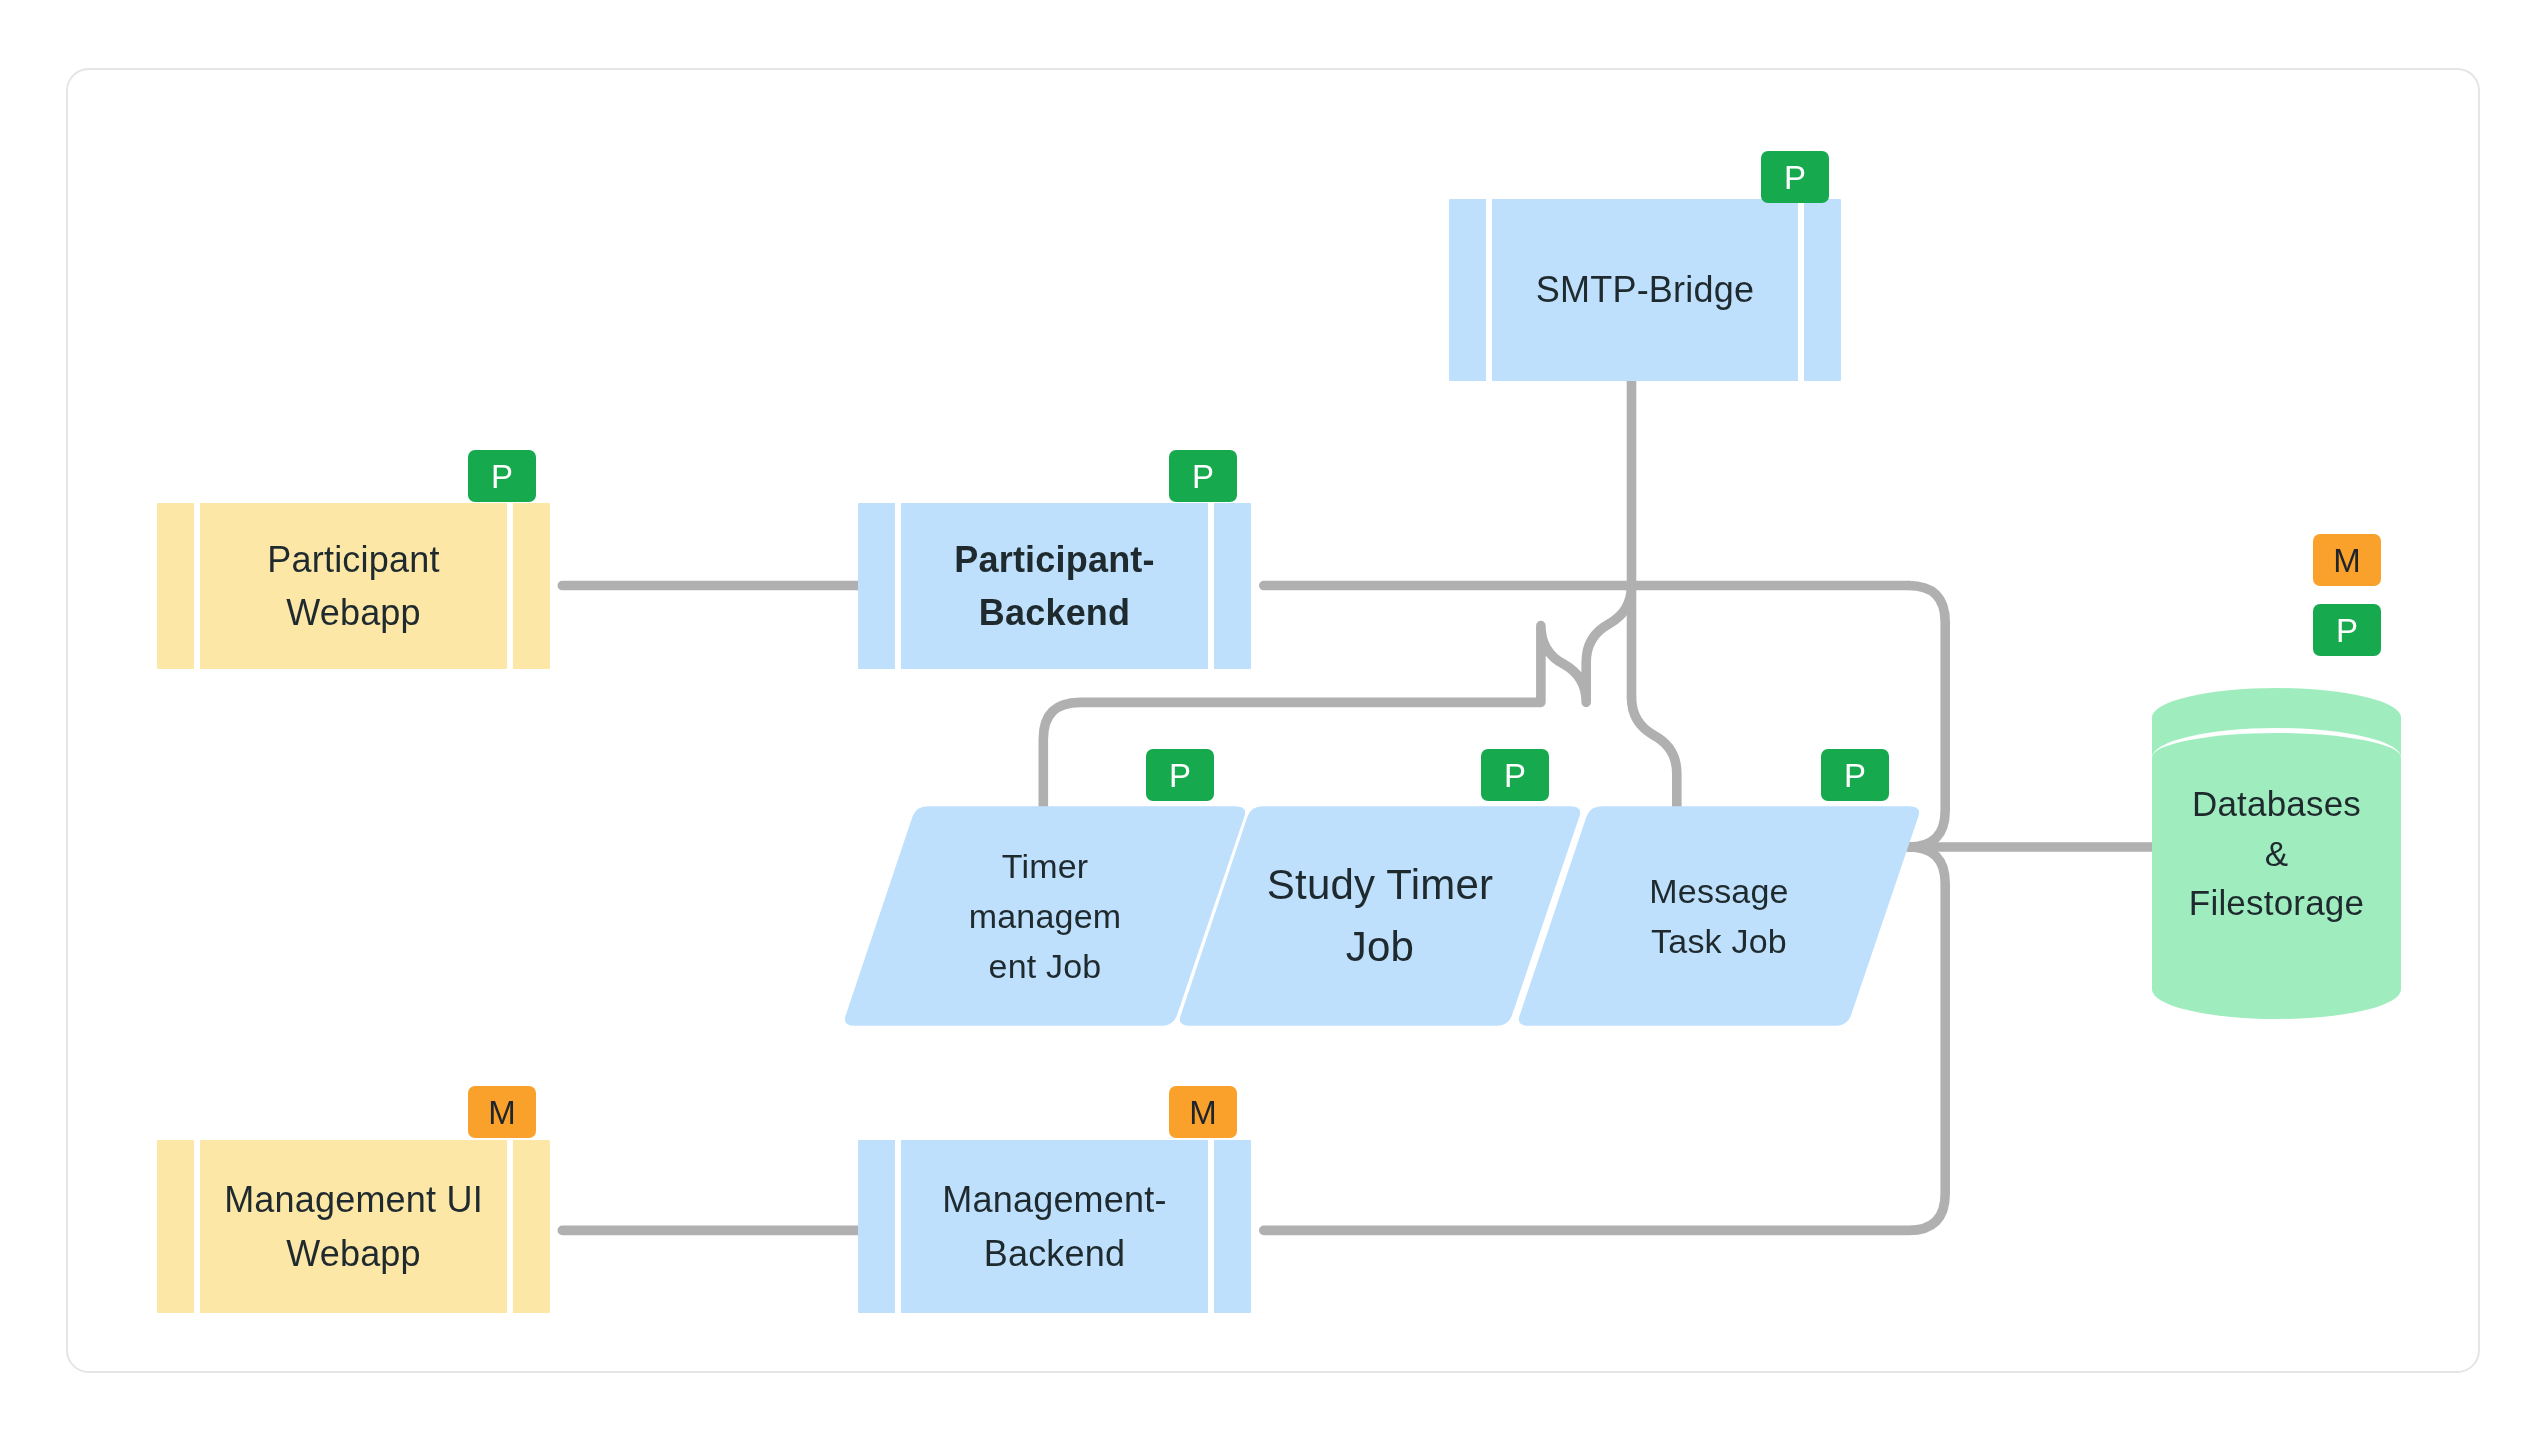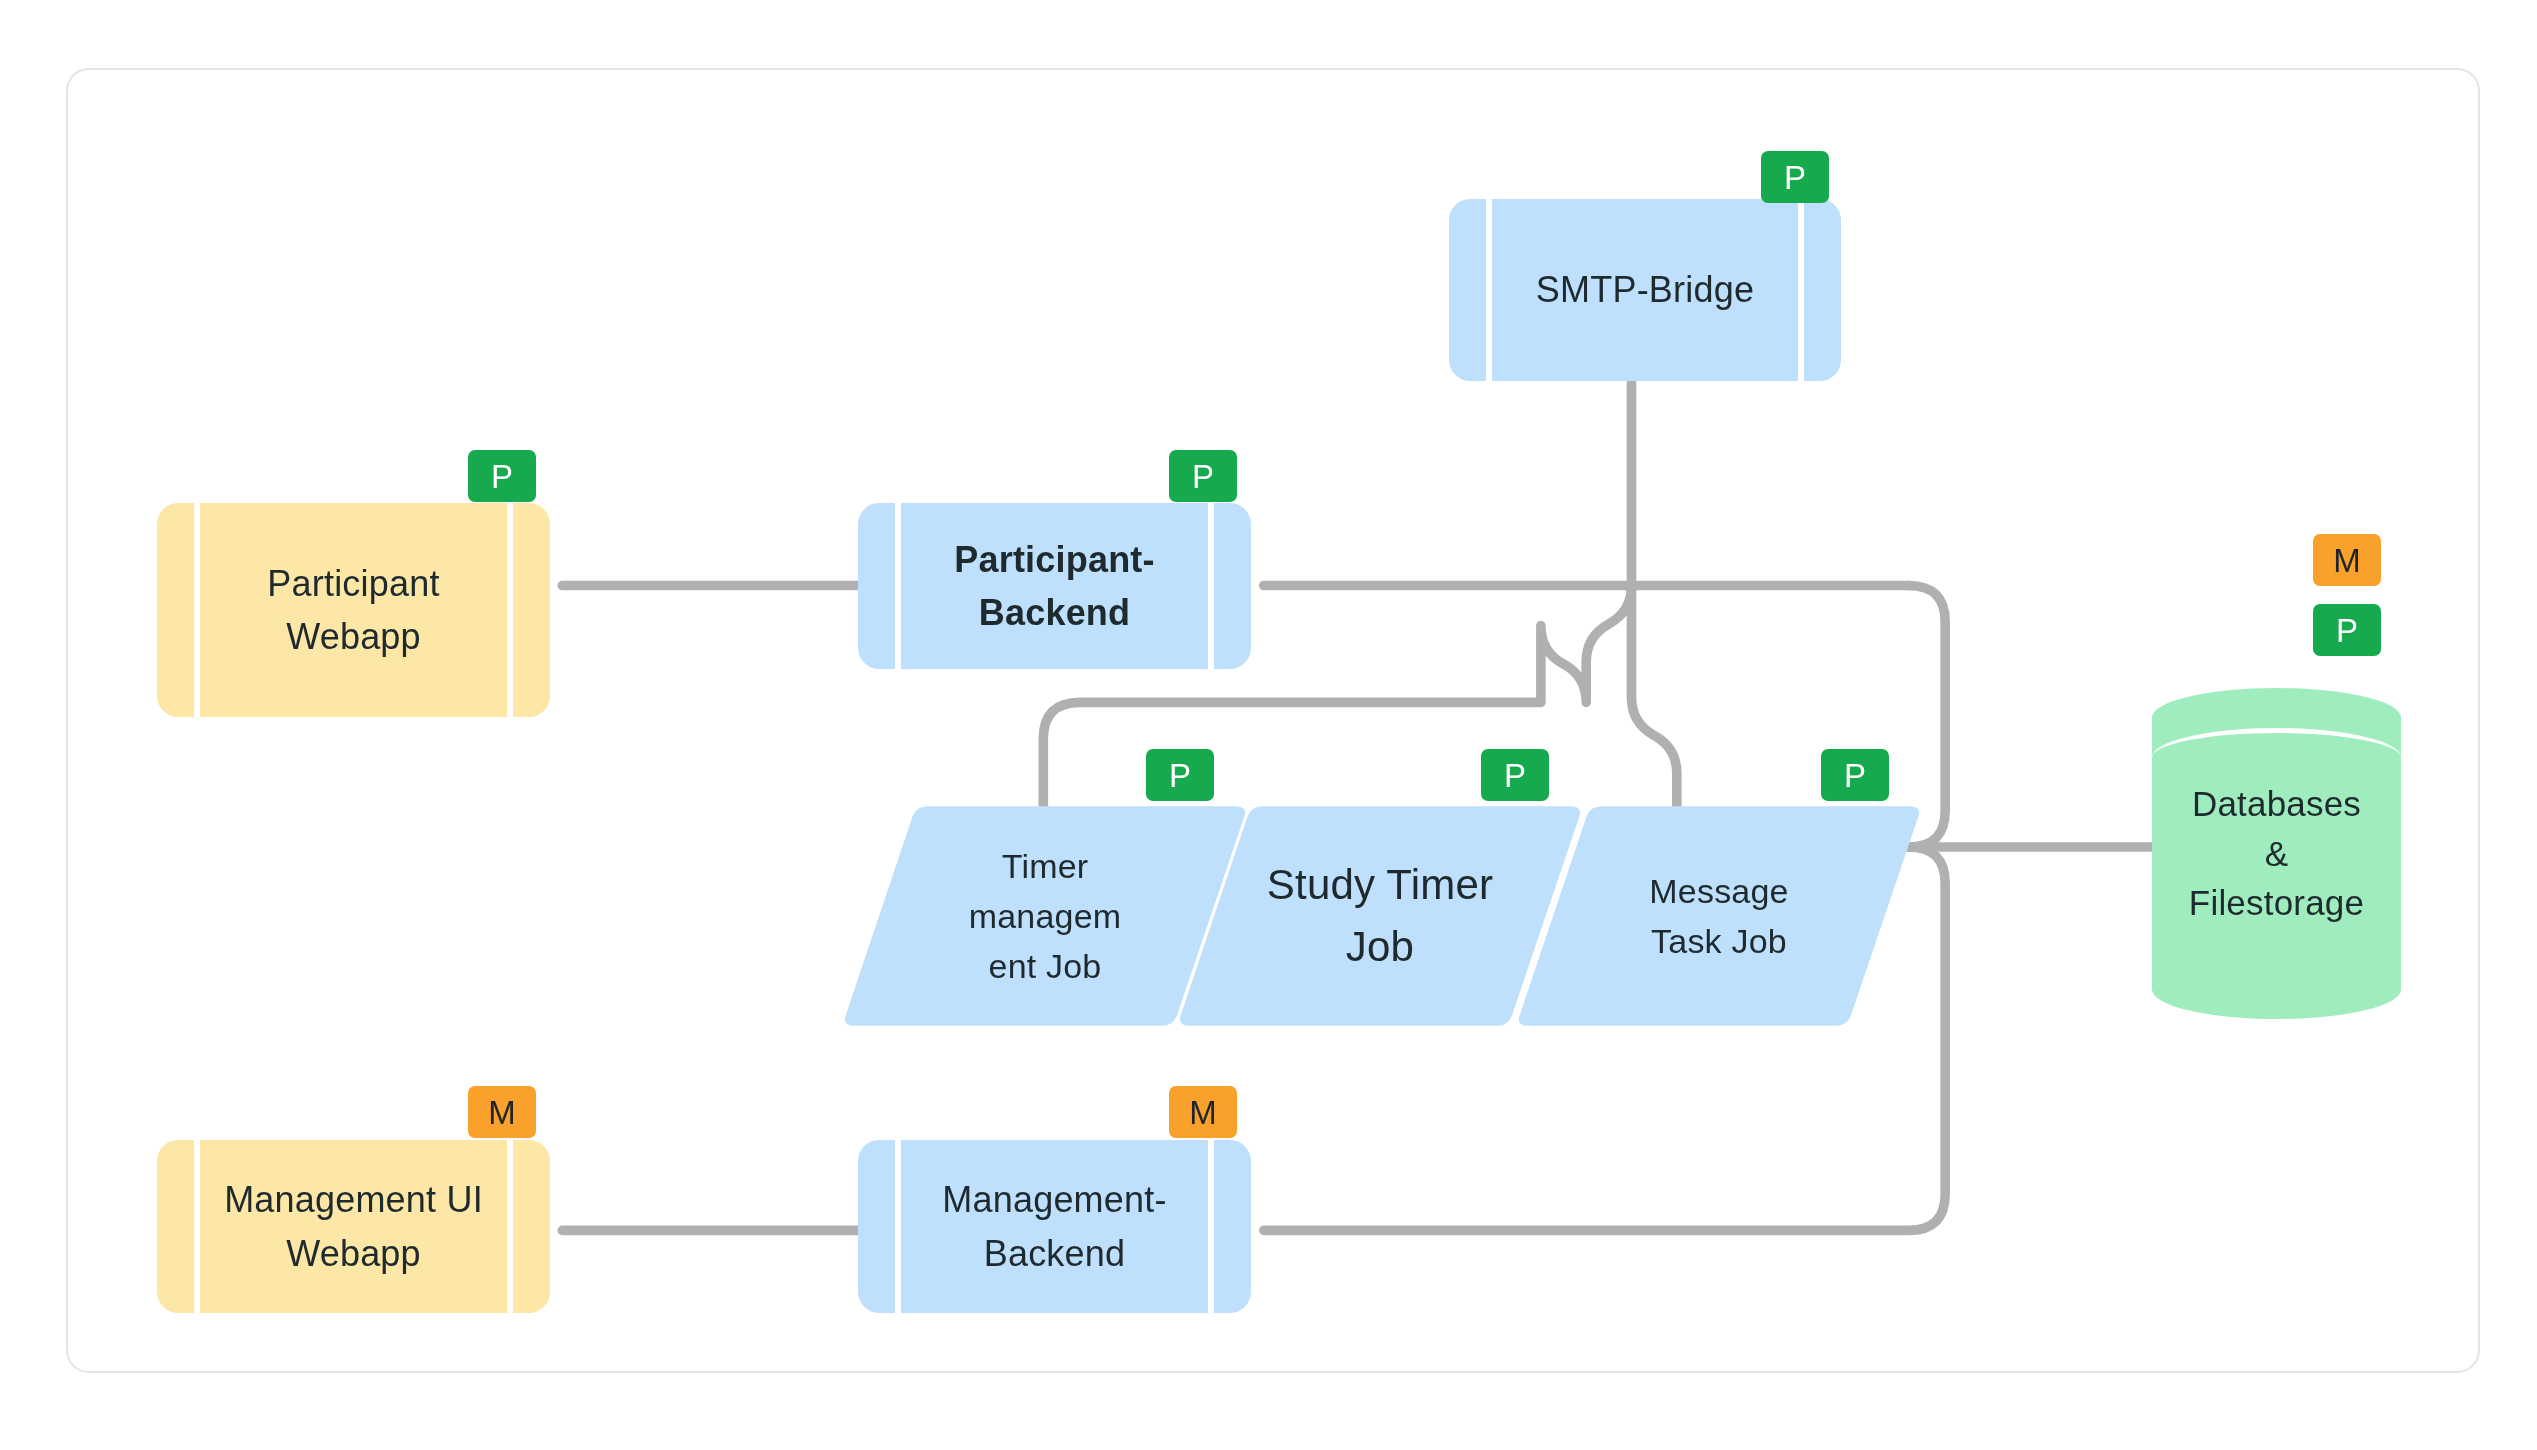--- a/index.html
+++ b/index.html
@@ -53,21 +53,21 @@
     font-size: 36px;
     line-height: 1.48;
     letter-spacing: 0.2px;
     white-space: pre-line;
     padding: 0 5.2px;
     box-sizing: border-box;
   }
 
   
   .component {
-    border-radius: 21px;
+    border-radius: 1px;
   }
   .component .slit {
     position: absolute;
     top: 0;
     width: 6.1px;
     height: 100%;
     background: #ffffff;
   }
   .component .slit.left  { left: 37px; }
   .component .slit.right { right: 37px; }
@@ -178,21 +178,21 @@
     </g>
   </svg>
 
   <div class="node component" style="left:1449px; top:199px; width:392px; height:182px; background:#BEE0FC;">
     <div class="slit left"></div>
     <div class="slit right"></div>
     <div class="node-label">SMTP-Bridge</div>
   </div>
   <div class="badge p" style="left:1761px; top:151px;">P</div>
 
-  <div class="node component" style="left:157px; top:503px; width:393px; height:214px; background:#FCE7A6;">
+  <div class="node component" style="left:157px; top:503px; width:393px; height:166px; background:#FCE7A6;">
     <div class="slit left"></div>
     <div class="slit right"></div>
     <div class="node-label">Participant
 Webapp</div>
   </div>
   <div class="badge p" style="left:468px; top:450px;">P</div>
 
   <div class="node component" style="left:858px; top:503px; width:393px; height:166px; background:#BEE0FC;font-weight:bold;">
     <div class="slit left"></div>
     <div class="slit right"></div>

